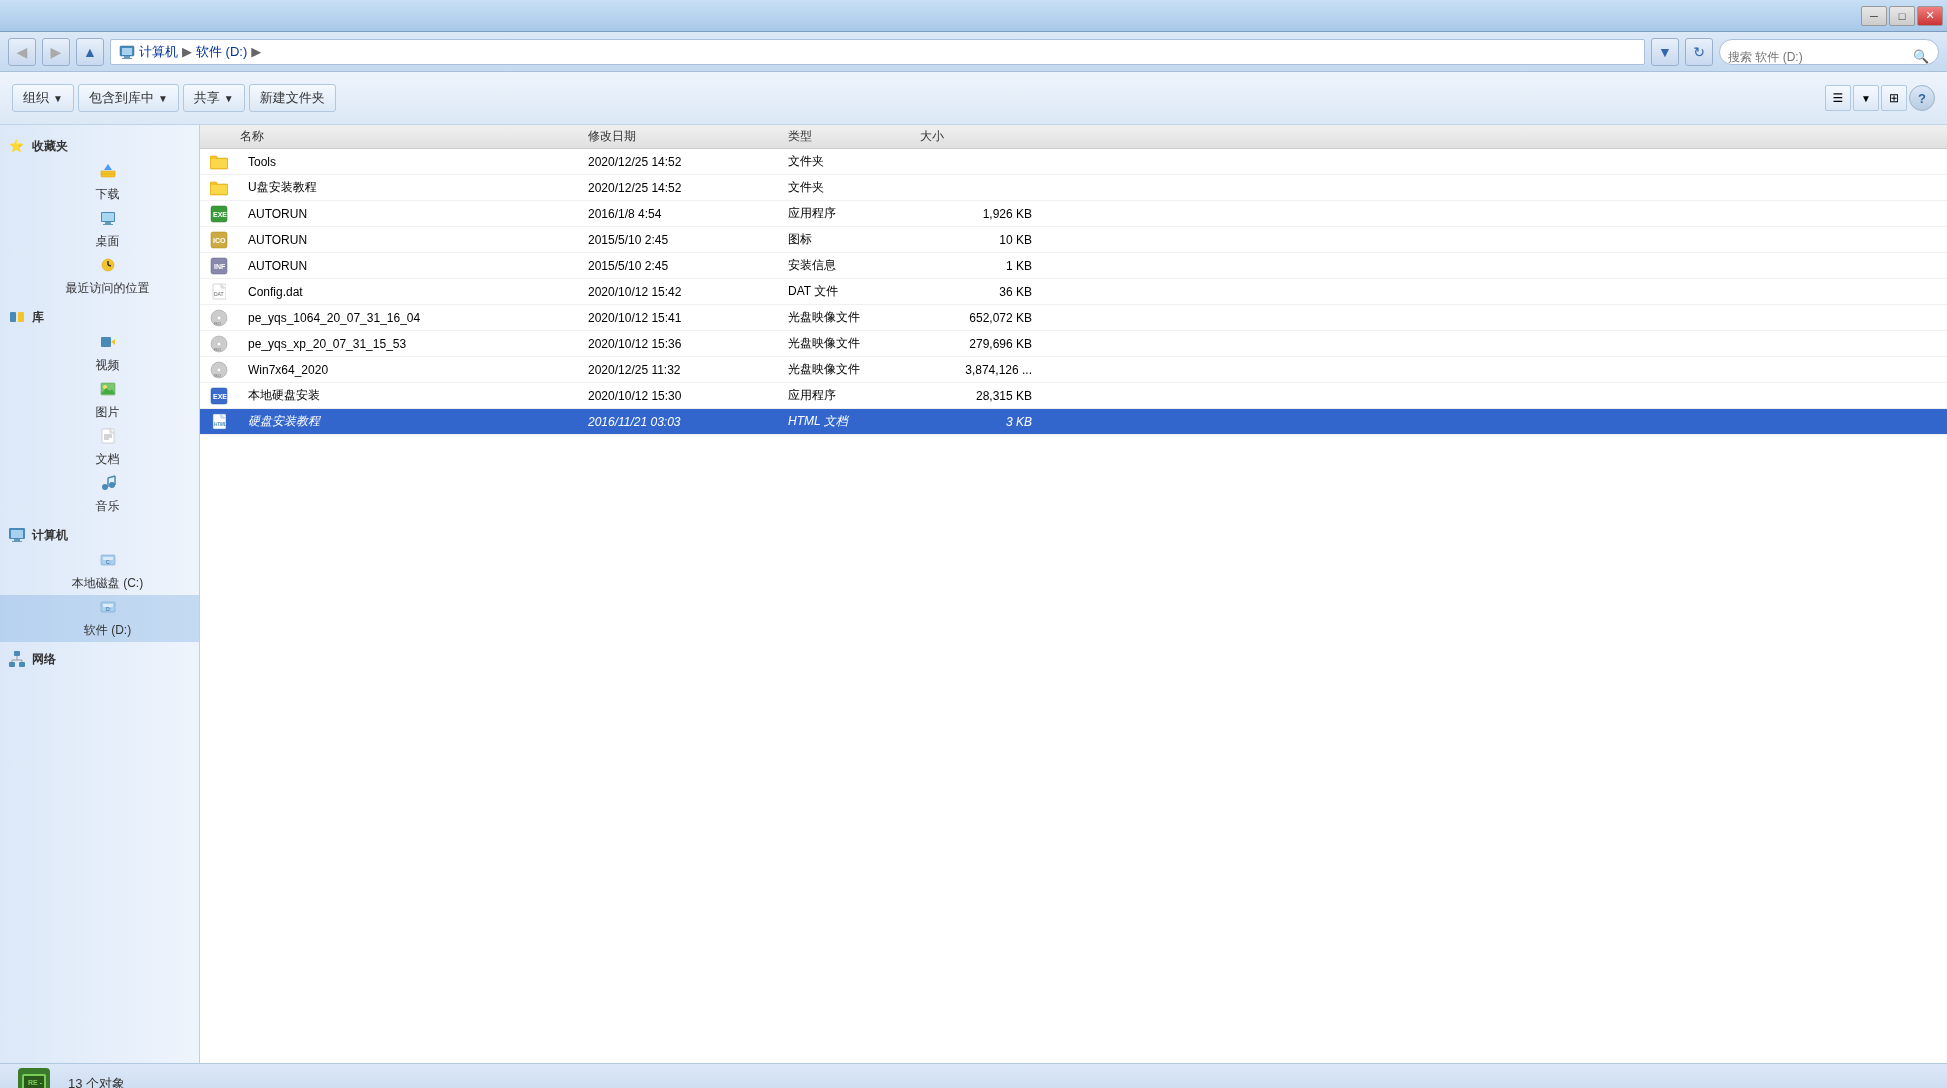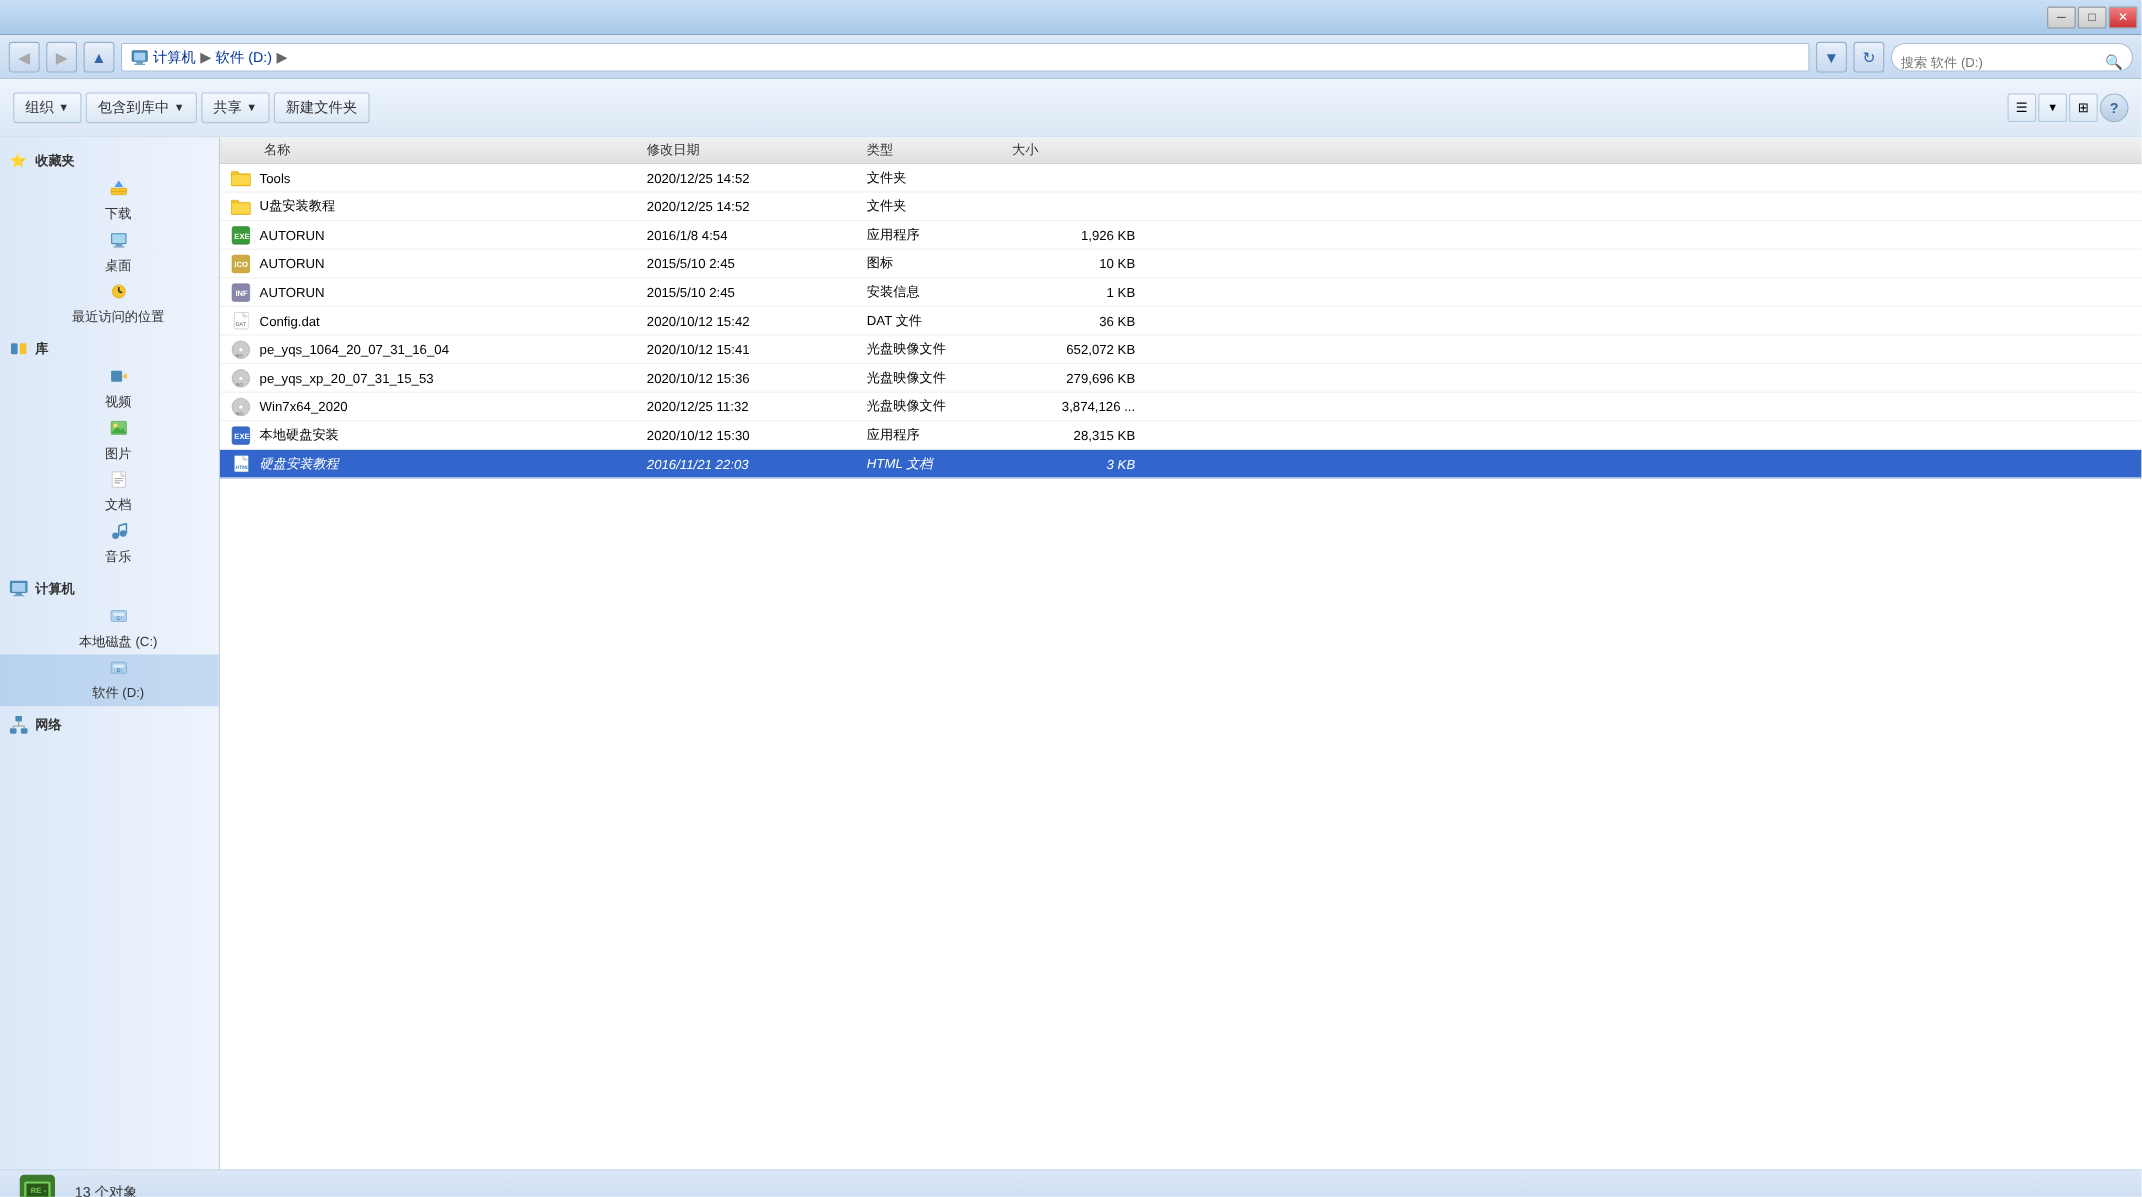--- a/index.html
+++ b/index.html
@@ -263,21 +263,21 @@
       height: 26px;
       border-bottom: 1px solid #f0f0f0;
       font-size: 12px;
       cursor: pointer;
     }
     .file-row.selected { background: #3366cc; color: #fff; font-style: italic; }
     .file-name {
       width: 380px;
       display: flex;
       align-items: center;
-      gap: 8px;
+      gap: 20px;
       padding-left: 10px;
       overflow: hidden;
       white-space: nowrap;
       text-align: center;
     }
     .file-date { width: 200px; padding-left: 8px; }
     .file-type { width: 140px; padding-left: 8px; }
     .file-size { width: 120px; padding-right: 8px; text-align: right; }
 
     
@@ -703,21 +703,21 @@
         <span style="display:inline-flex;align-items:center;justify-content:center;width:18px;height:18px;">
           <svg width="14" height="17" viewBox="0 0 14 17">
                 <rect x="1" y="1" width="13" height="15" rx="1" fill="#fff" stroke="#4a8ab8" stroke-width="0.5"></rect>
                 <polyline points="9,1 9,5 13,5" fill="#c8ddf0" stroke="#4a8ab8" stroke-width="0.5"></polyline>
                 <polygon points="9,1 13,5 9,5" fill="#c8ddf0"></polygon>
                 <text x="2" y="13" font-size="4.5" fill="#4a8ab8" font-family="Arial" font-weight="bold">HTML</text>
               </svg>
         </span>
         <span style="color:#fff">硬盘安装教程</span>
       </div>
-      <div class="file-date" style="color:#fff">2016/11/21 22:03</div>
+      <div class="file-date" style="color:#fff">2016/11/21 03:03</div>
       <div class="file-type" style="color:#fff">HTML 文档</div>
       <div class="file-size" style="color:#fff">3 KB</div>
     </div>
       </div>
   </div>
 </div>
 
 <div class="status-bar">
   <div class="status-icon">
     <svg width="36" height="36" viewBox="0 0 36 36">

